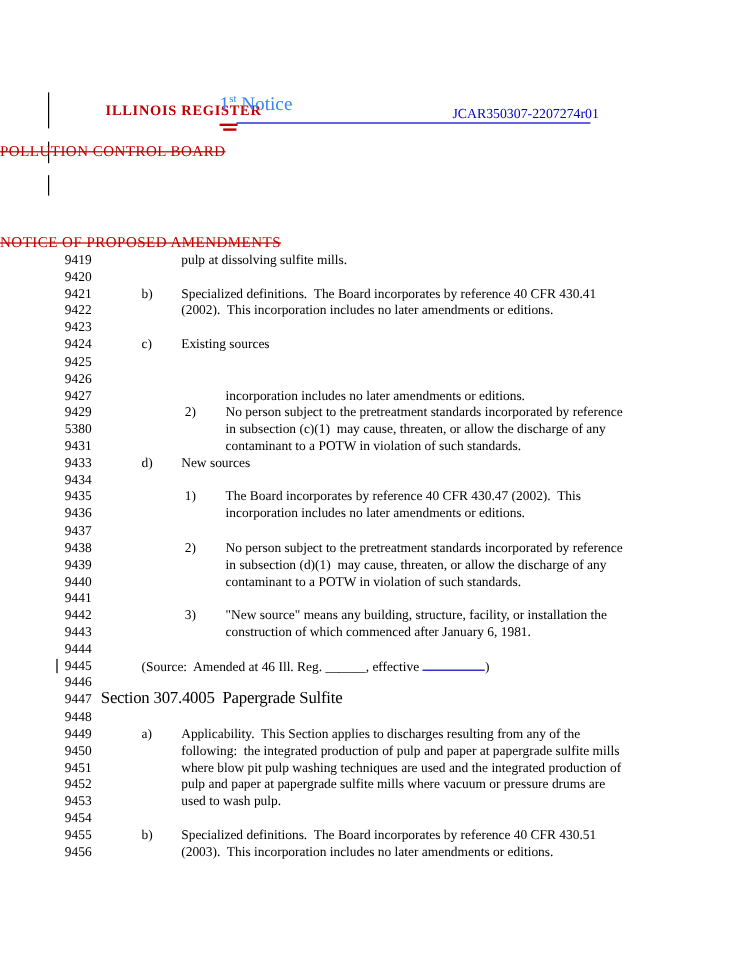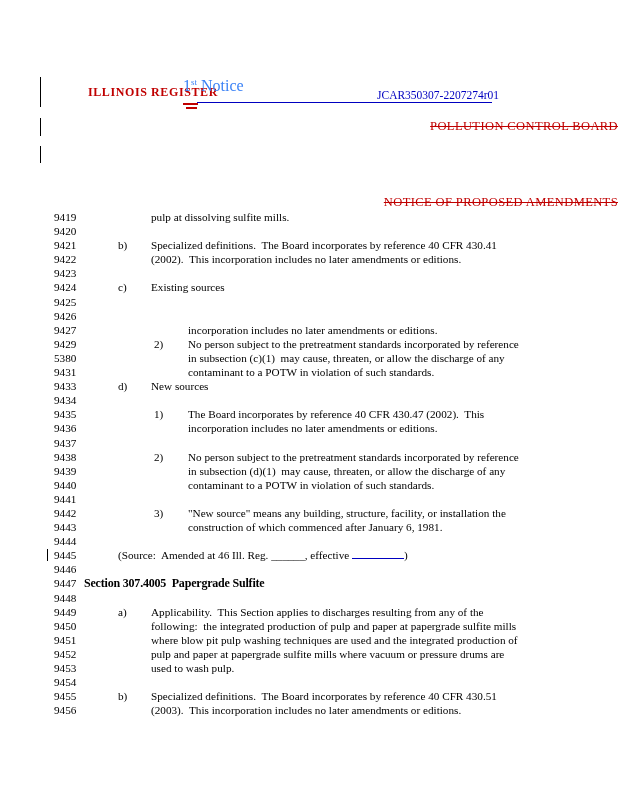--- a/index.html
+++ b/index.html
@@ -9,40 +9,40 @@
   }
   .abs{position:absolute;}
   
   .hdr-reg{left:88px;top:85px;font-size:12px;letter-spacing:.6px;color:#c00000;font-weight:bold;}
   .hdr-notice{left:183px;top:77px;font-size:16px;color:#3b82f6;}
   .hdr-notice sup{font-size:9px;}
   .hdr-jcar{left:377px;top:89px;font-size:11.5px;color:#0000c0;}
   .blue-rule{left:197px;top:102px;width:295px;height:1px;background:#0000c0;}
   .red-mark1{left:183px;top:103px;width:15px;height:1.5px;background:#c00000;}
   .red-mark2{left:186px;top:107px;width:11px;height:1.5px;background:#c00000;}
-  .hdr-center{left:0;width:618px;text-align:right;color:#c00000;font-size:12.5px;letter-spacing:.4px;text-decoration:line-through;}
+  .hdr-center{left:0;width:618px;text-align:left;color:#c00000;font-size:12.5px;letter-spacing:.4px;text-decoration:line-through;}
   .hdr-board{top:119px;}
   .hdr-amend{top:147px;margin-top:48px;}
   .chbar{width:1px;background:#000;left:40px;}
   .cb1{top:77px;height:30px;}
   .cb2{top:118px;height:18px;}
   .cb3{top:146px;height:17px;}
   
   #doc-body{position:absolute;left:54px;top:178px;width:560px;font-size:11.2px;margin-top:32px;}
   .row{position:relative;height:14.1px;line-height:14.1px;display:flex;}
   .row.barred::before{content:"";position:absolute;left:-7px;top:1px;width:1px;height:12px;background:#000;}
   .ln{flex:0 0 64px;width:64px;}
   .ct{white-space:pre;}
   .sp1,.sp2,.mk1,.mk2,.spc2{display:inline-block;}
   .sp1{width:33px;}
   .mk1{width:33px;}
   .sp2{width:36px;}
   .mk2{width:34px;}
   .spc2{width:70px;}
-  .ct.sec{margin-left:-34px;font-weight:bold;font-size:12px;letter-spacing:-.2px;line-height:14.1px;}
+  .ct.sec{margin-left:-34px;font-weight:normal;font-size:14px;letter-spacing:-.2px;line-height:14.1px;}
   .blueblank{display:inline-block;width:52px;border-bottom:1px solid #0000c0;height:10px;vertical-align:baseline;}
 </style>
 </head>
 <body>
 
 <div class="abs chbar cb1"></div>
 <div class="abs chbar cb2"></div>
 <div class="abs chbar cb3"></div>
 
 <div class="abs hdr-reg">ILLINOIS REGISTER</div>

